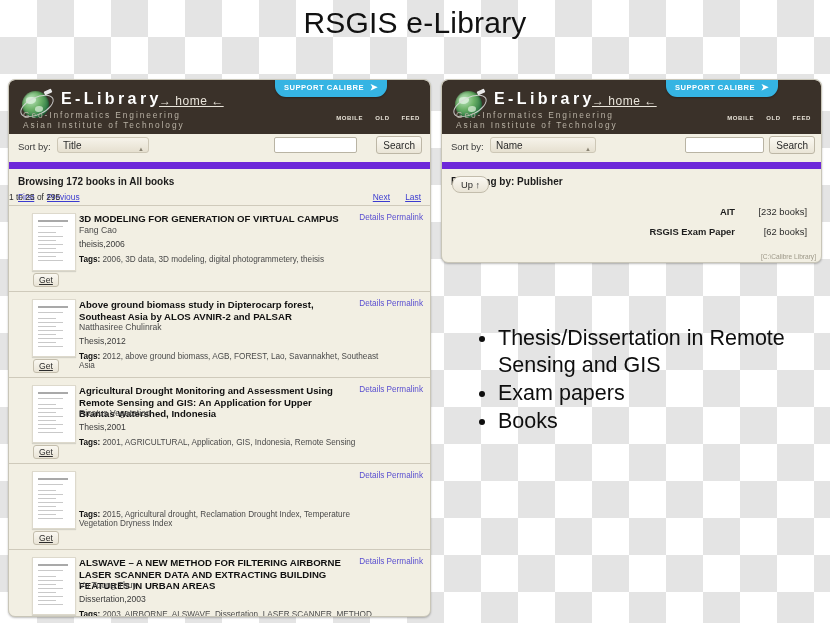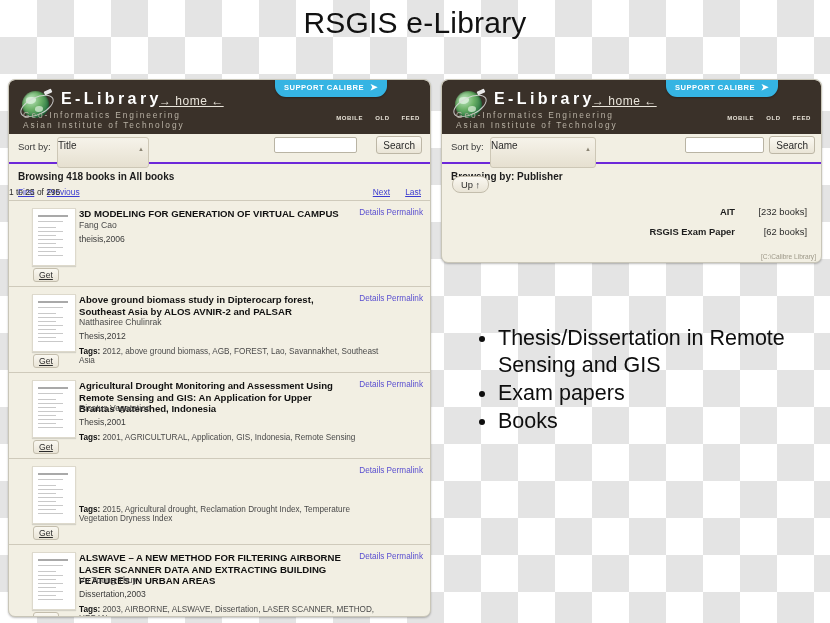--- a/index.html
+++ b/index.html
@@ -95,33 +95,33 @@
     position:absolute;right:10px;top:32px;
     display:flex;gap:12px;
     font-size:7.6px;font-weight:bold;letter-spacing:.6px;
     color:#e6e1d6;font-variant:small-caps;text-transform:lowercase;
   }
   .hdr-links span{text-transform:lowercase;font-variant:small-caps;font-size:9px;}
 
   
   .toolbar{
     position:relative;height:28px;
-    border-bottom:2px solid #6d28d9;
+    border-bottom:7px solid #6d28d9;
   }
   .sortby{
     position:absolute;left:9px;top:7px;
     font-size:9.5px;color:#3b3b3b;
   }
   .select-box{
     position:absolute;left:48px;top:3px;
-    width:92px;height:31px;
+    width:92px;height:16px;
     background:linear-gradient(to bottom,#f6f3ea,#e6e0d0);
     border:1px solid #cdc7b6;border-radius:3px;
     font-size:10px;color:#2b2b2b;
-    line-height:16px;
+    padding-left:5px;line-height:16px;
     box-sizing:border-box;
   }
   #right-panel .select-box{width:106px;}
   .select-box .caret{
     position:absolute;right:4px;top:3px;
     font-size:6px;color:#8a8473;
   }
   .search-input{
     position:absolute;top:3px;
     height:16px;background:#ffffff;border:1px solid #b9b4a4;border-radius:2px;
@@ -278,21 +278,21 @@
   <div class="toolbar">
     <div class="sortby">Sort by:</div>
     <div class="select-box">
       <span>Title</span>
       <span class="caret">▲</span>
     </div>
     <input class="search-input" value="" style="">
     <div class="search-btn">Search</div>
   </div>
 
-  <div class="browsing">Browsing 418 books in All books</div>
+  <div class="browsing">Browsing 172 books in All books</div>
 
   <div class="pager">
     <a class="first">First</a>
     <a class="prev">Previous</a>
     <a class="mid">1 to 25 of 295</a>
     <a class="next">Next</a>
     <a class="last">Last</a>
   </div>
 
   <div id="book-list">
@@ -306,20 +306,21 @@
           <div class="ln" style="top:30px;width:25px;"></div>
           <div class="ln" style="top:34px;width:18px;"></div>
           <div class="ln" style="top:38px;width:25px;"></div>
           <div class="ln" style="top:42px;width:18px;"></div>
           <div class="ln" style="top:46px;width:25px;"></div>
         </div>
         <div class="get-btn">Get</div>
         <div class="b-title">3D MODELING FOR GENERATION OF VIRTUAL CAMPUS</div>
         <div class="b-author" style="top:19px">Fang Cao</div>
         <div class="b-series" style="top:33px">theisis,2006</div>
+        <div class="b-tags" style="top:49px"><b>Tags:</b> <span>2006, 3D data, 3D modeling, digital photogrammetery, theisis</span></div>
         <div class="b-links"><span>Details</span> <span>Permalink</span></div>
       </div>
       <div class="book">
         <div class="cover">
           <div class="ln t" style="top:6px;width:30px;"></div>
           <div class="ln" style="top:12px;width:25px;"></div>
           <div class="ln" style="top:18px;width:18px;"></div>
           <div class="ln" style="top:22px;width:25px;"></div>
           <div class="ln" style="top:26px;width:18px;"></div>
           <div class="ln" style="top:30px;width:25px;"></div>

